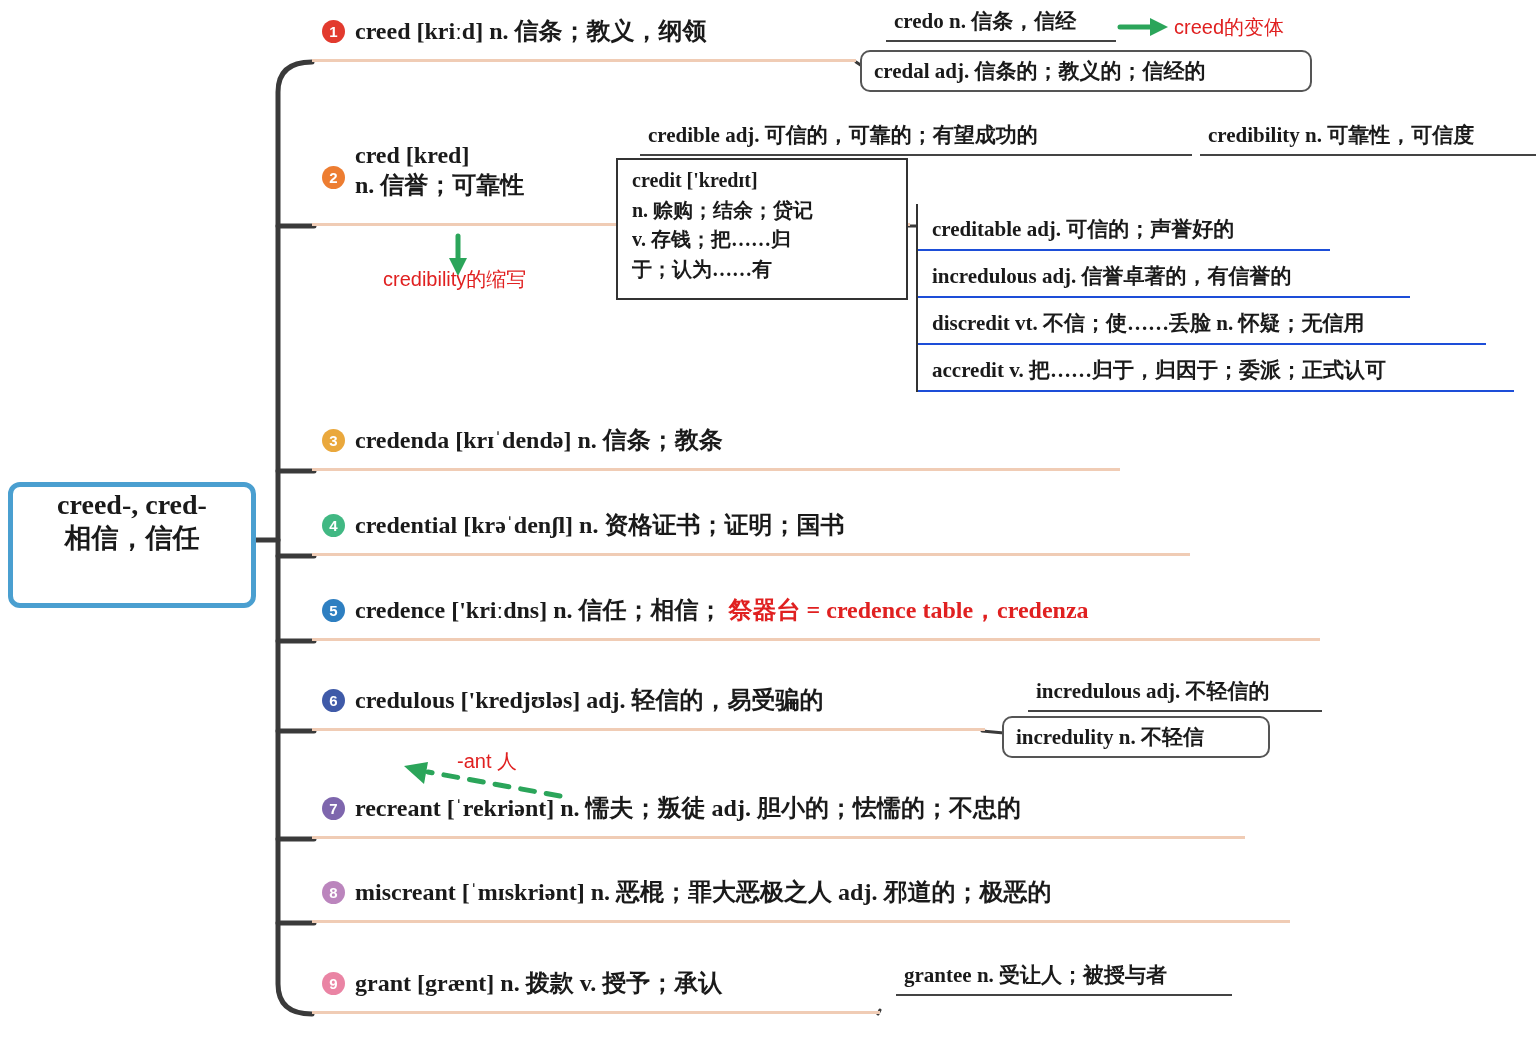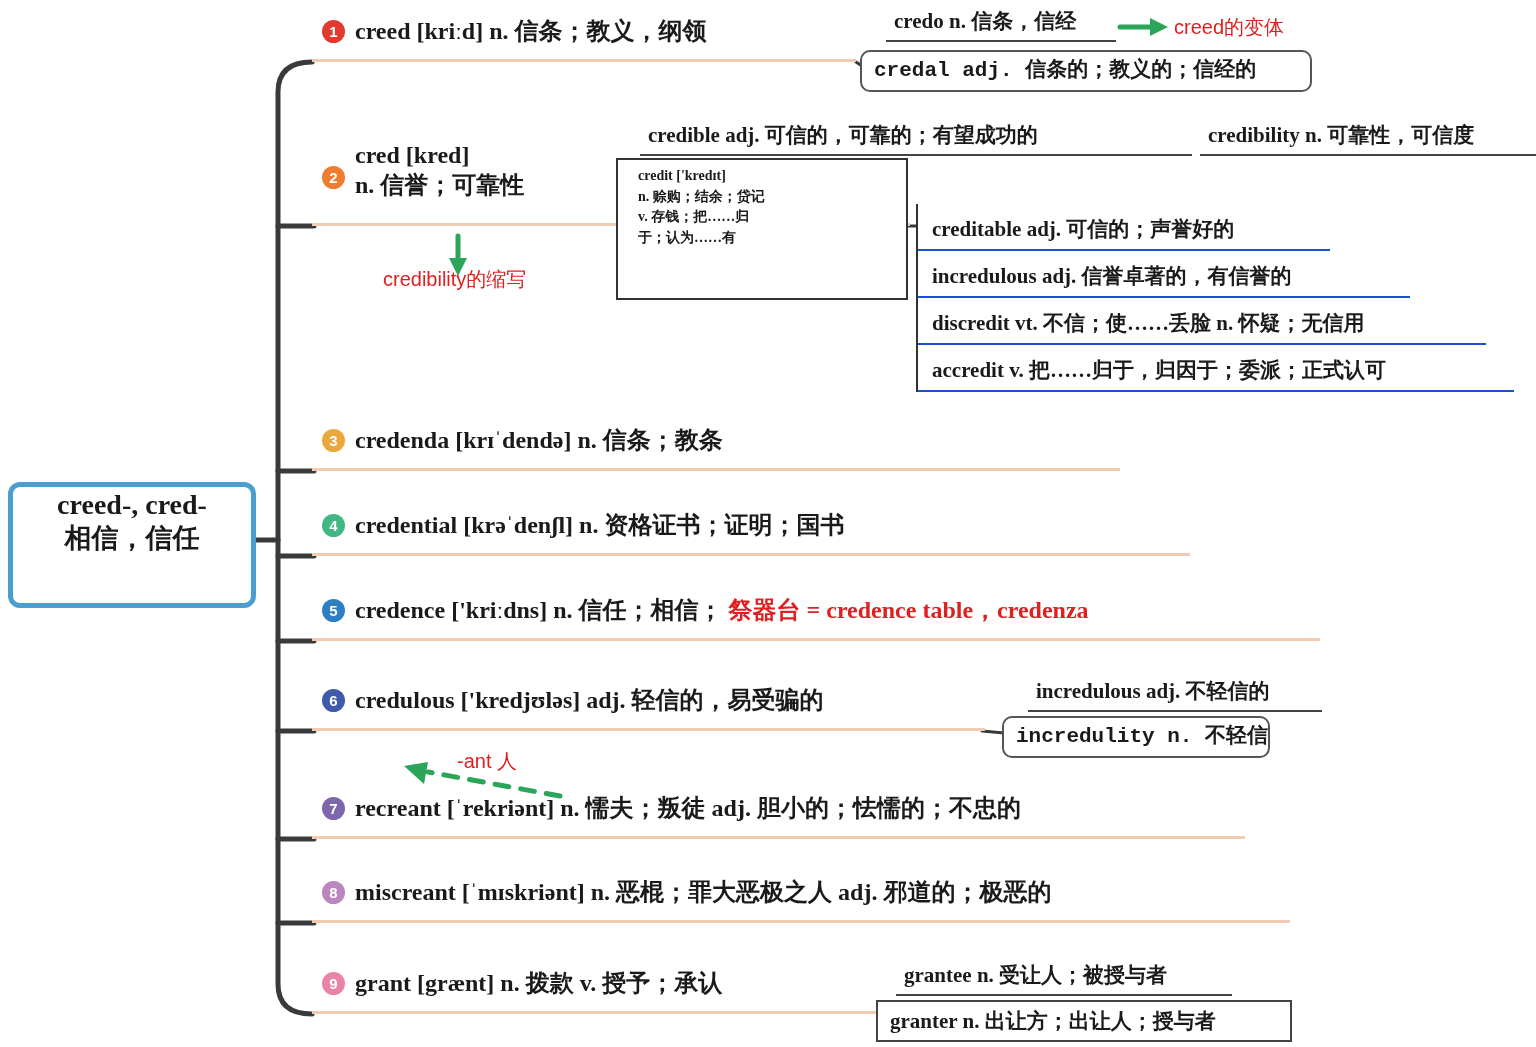--- a/index.html
+++ b/index.html
@@ -20,28 +20,28 @@
   .branch .num{width:23px;height:23px;border-radius:50%;color:#fff;font-size:15px;font-weight:bold;
                display:flex;align-items:center;justify-content:center;flex:0 0 auto;margin-top:4px;
                font-family:"Liberation Sans",sans-serif;}
   .branch .txt{font-weight:bold;font-size:24px;line-height:1.25;white-space:nowrap;}
   .redtxt{color:#e02020;}
 
   
   .sub{position:absolute;font-weight:bold;font-size:21px;line-height:1.25;white-space:nowrap;
        z-index:1;box-sizing:border-box;}
   .sub.uline{border-bottom:2px solid #444;padding:0 4px 6px 8px;}
-  .sub.rbox{border:2px solid #555;border-radius:10px;padding:6px 12px;background:#fff;font-family:Liberation Mono, monospace;}
+  .sub.rbox{border:2px solid #555;border-radius:10px;padding:6px 12px;background:#fff;}
   .sub.sbox{border:2px solid #444;padding:6px 12px;background:#fff;}
   .note{position:absolute;color:#e02020;font-weight:normal;font-size:20px;z-index:1;white-space:nowrap;
         font-family:"Liberation Sans",sans-serif;}
 
   .credit-box{position:absolute;left:616px;top:158px;width:292px;height:142px;border:2.5px solid #333;
               z-index:1;padding:6px 0 0 14px;box-sizing:border-box;background:#fff;}
-  .credit-box div{font-weight:bold;font-size:14px;line-height:1.48;white-space:nowrap;margin-left:6px;}
+  .credit-box div{font-weight:bold;font-size:20px;line-height:1.48;white-space:nowrap;}
 
   .deriv-wrap{position:absolute;left:916px;top:204px;border-left:2px solid #333;z-index:1;}
   .deriv-row{border-bottom:2px solid #1d4ed8;font-weight:bold;font-size:21px;white-space:nowrap;
              padding:11px 6px 6px 14px;box-sizing:border-box;}
 </style>
 </head>
 <body>
 
 <div id="canvas">
 
@@ -150,15 +150,14 @@
     <div class="deriv-row" style="width:568px">discredit vt. 不信；使……丢脸 n. 怀疑；无信用</div>
     <div class="deriv-row" style="width:596px">accredit v. 把……归于，归因于；委派；正式认可</div>
   </div>
 
   <div class="sub uline" style="left:1028px;top:678px;width:294px">incredulous adj. 不轻信的</div>
   <div class="sub rbox" style="left:1002px;top:716px;width:268px">incredulity n. 不轻信</div>
 
   <div class="note" style="left:457px;top:748px">-ant 人</div>
 
   <div class="sub uline" style="left:896px;top:962px;width:336px">grantee n. 受让人；被授与者</div>
-  <div class="sub sbox" style="left:876px;top:1000px;width:416px">granter n. 出让方；出让人；授与者</div>
 
 </div>
 
 </body></html>

